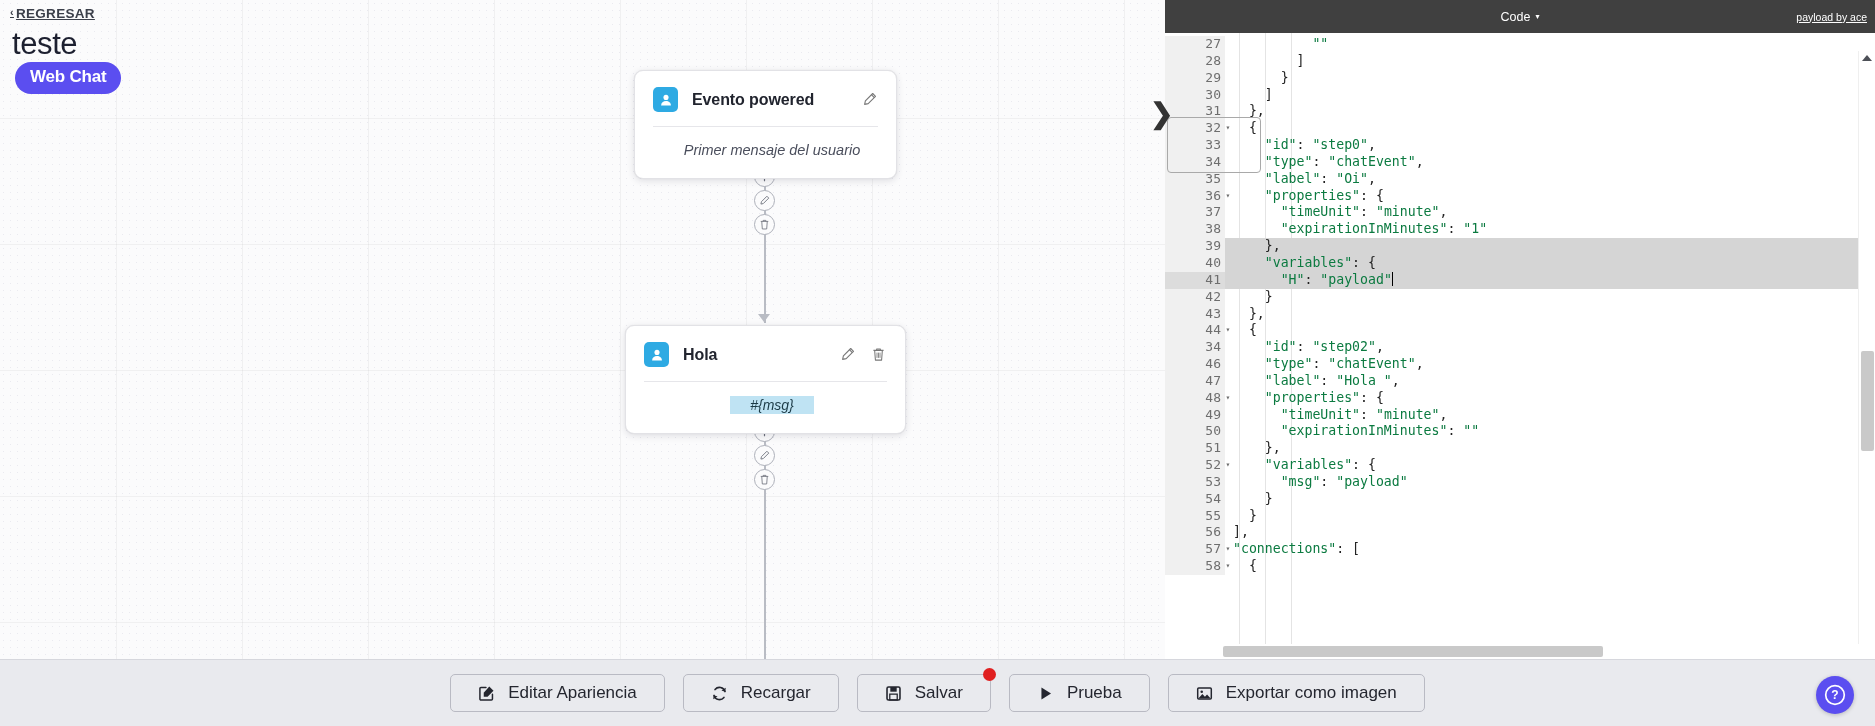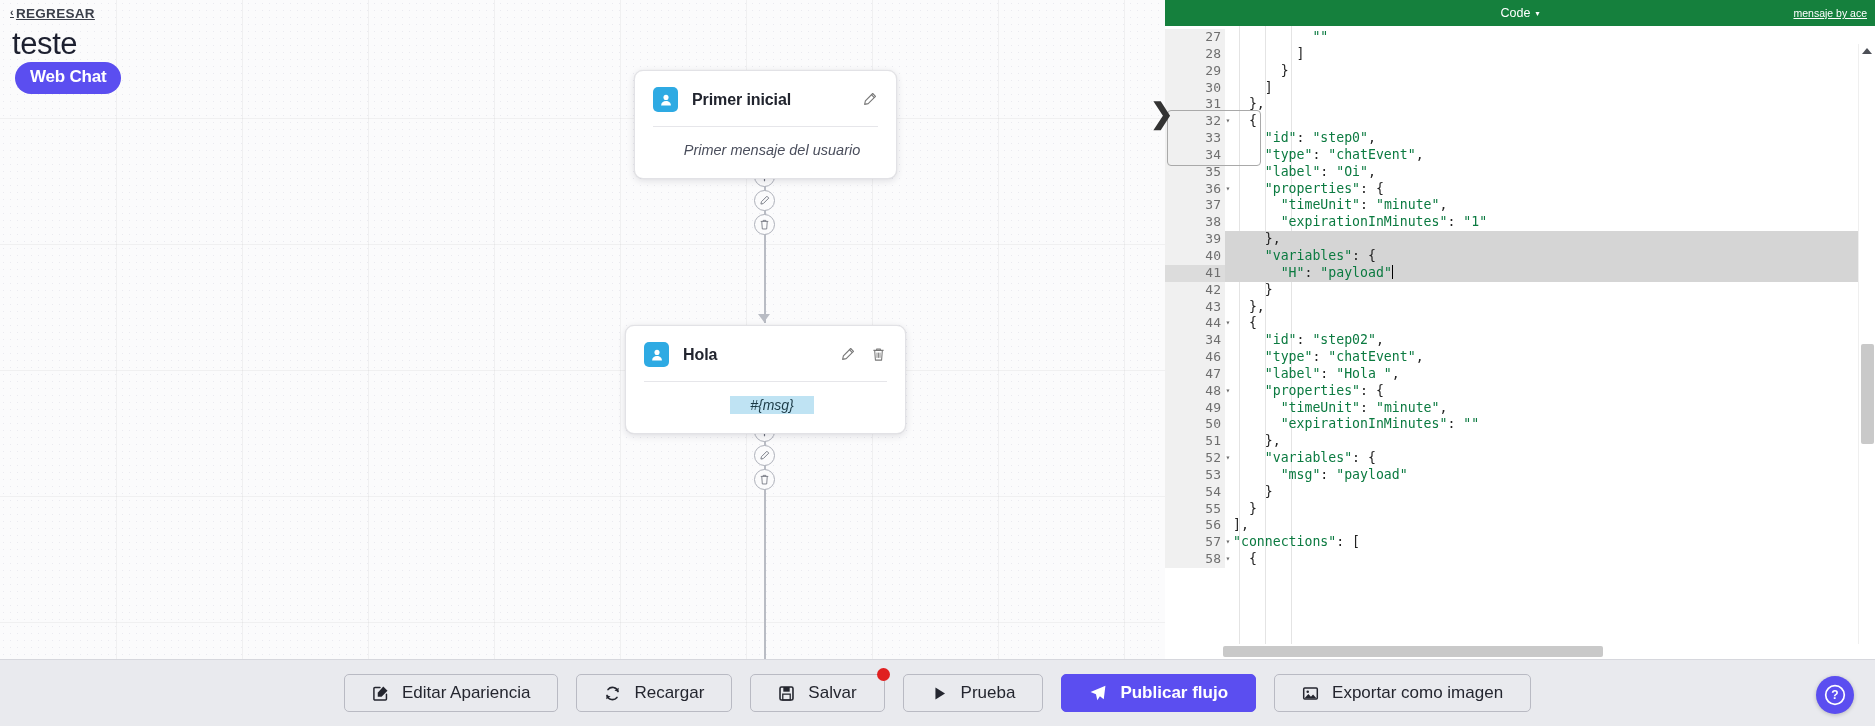--- a/index.html
+++ b/index.html
@@ -162,22 +162,22 @@
 
   
   .code-panel {
     position: absolute;
     left: 1165px; top: 0;
     width: 710px; height: 659px;
     background: #fff;
     display: flex; flex-direction: column;
   }
   .code-header {
-    height: 26px;
-    background: #15803d;
+    height: 33px;
+    background: #404040;
     display: flex;
     align-items: center;
     justify-content: center;
     position: relative;
     flex: 0 0 auto;
   }
   .code-header-title {
     color: #fff;
     font-size: 12.5px;
     font-weight: 400;
@@ -432,21 +432,21 @@
     </div>
 
     <div class="node" id="node-initial">
       <div class="node-head">
         <span class="node-avatar">
           <svg width="14" height="14" viewBox="0 0 16 16">
             <circle cx="8" cy="5" r="2.9" fill="#fff"></circle>
             <path d="M2.4 14.2c0-3.1 2.5-5 5.6-5s5.6 1.9 5.6 5z" fill="#fff"></path>
           </svg>
         </span>
-        <span class="node-title">Primer inicial</span>
+        <span class="node-title">Evento powered</span>
         <span class="node-actions">
           <span class="node-icon-btn">
             <svg width="15" height="15" viewBox="0 0 16 16">
               <path d="M11.4 1.6l3 3-7.8 7.8-3.8 0.8 0.8-3.8z" fill="none" stroke="#4a4a4a" stroke-width="1.15" stroke-linejoin="round"></path>
               <path d="M10.1 2.9l3 3" stroke="#4a4a4a" stroke-width="1.15"></path>
             </svg>
           </span>
         </span>
       </div>
       <div class="node-divider"></div>
@@ -481,21 +481,21 @@
       <div class="node-body">
         <span class="var-chip">#{msg}</span>
       </div>
     </div>
   </div>
 
   <div class="code-panel">
     <div class="code-header">
       <span class="code-header-title">Code</span>
       <span class="code-header-caret">▾</span>
-      <span class="powered-by">mensaje by ace</span>
+      <span class="powered-by">payload by ace</span>
     </div>
     <div class="code-area">
       <div class="indent-guide" style="left:74px;"></div>
       <div class="indent-guide" style="left:100px;"></div>
       <div class="indent-guide" style="left:126px;"></div>
       <div class="code-rows" id="code-rows">
           <div class="code-row">
             <div class="gutter">27</div>
             <div class="code-text"><span class="inner">          <span class="tok-str">""</span></span></div>
           </div>
@@ -669,28 +669,20 @@
         <span class="tb-badge"></span>
       </button>
       <button class="tb-btn">
         <span class="tb-icon">
           <svg width="17" height="17" viewBox="0 0 16 16">
             <path d="M4.2 2.4l9 5.6-9 5.6z" fill="#24262f"></path>
           </svg>
         </span>
         <span>Prueba</span>
       </button>
-      <button class="tb-btn primary">
-        <span class="tb-icon">
-          <svg width="18" height="18" viewBox="0 0 16 16">
-            <path d="M14.6 1.6L1.4 7.1l4.8 1.9 1.2 5.4 2.3-3.5 3.4 2.6z" fill="#fff"></path>
-          </svg>
-        </span>
-        <span>Publicar flujo</span>
-      </button>
       <button class="tb-btn">
         <span class="tb-icon">
           <svg width="17" height="17" viewBox="0 0 16 16">
             <rect x="1.6" y="2.8" width="12.8" height="10.4" rx="1" fill="none" stroke="#24262f" stroke-width="1.4"></rect>
             <circle cx="5.4" cy="6.3" r="1.2" fill="#24262f"></circle>
             <path d="M2.4 12.4l3.6-4 2.4 2.6 2-2.1 3.2 3.5z" fill="#24262f"></path>
           </svg>
         </span>
         <span>Exportar como imagen</span>
       </button>

